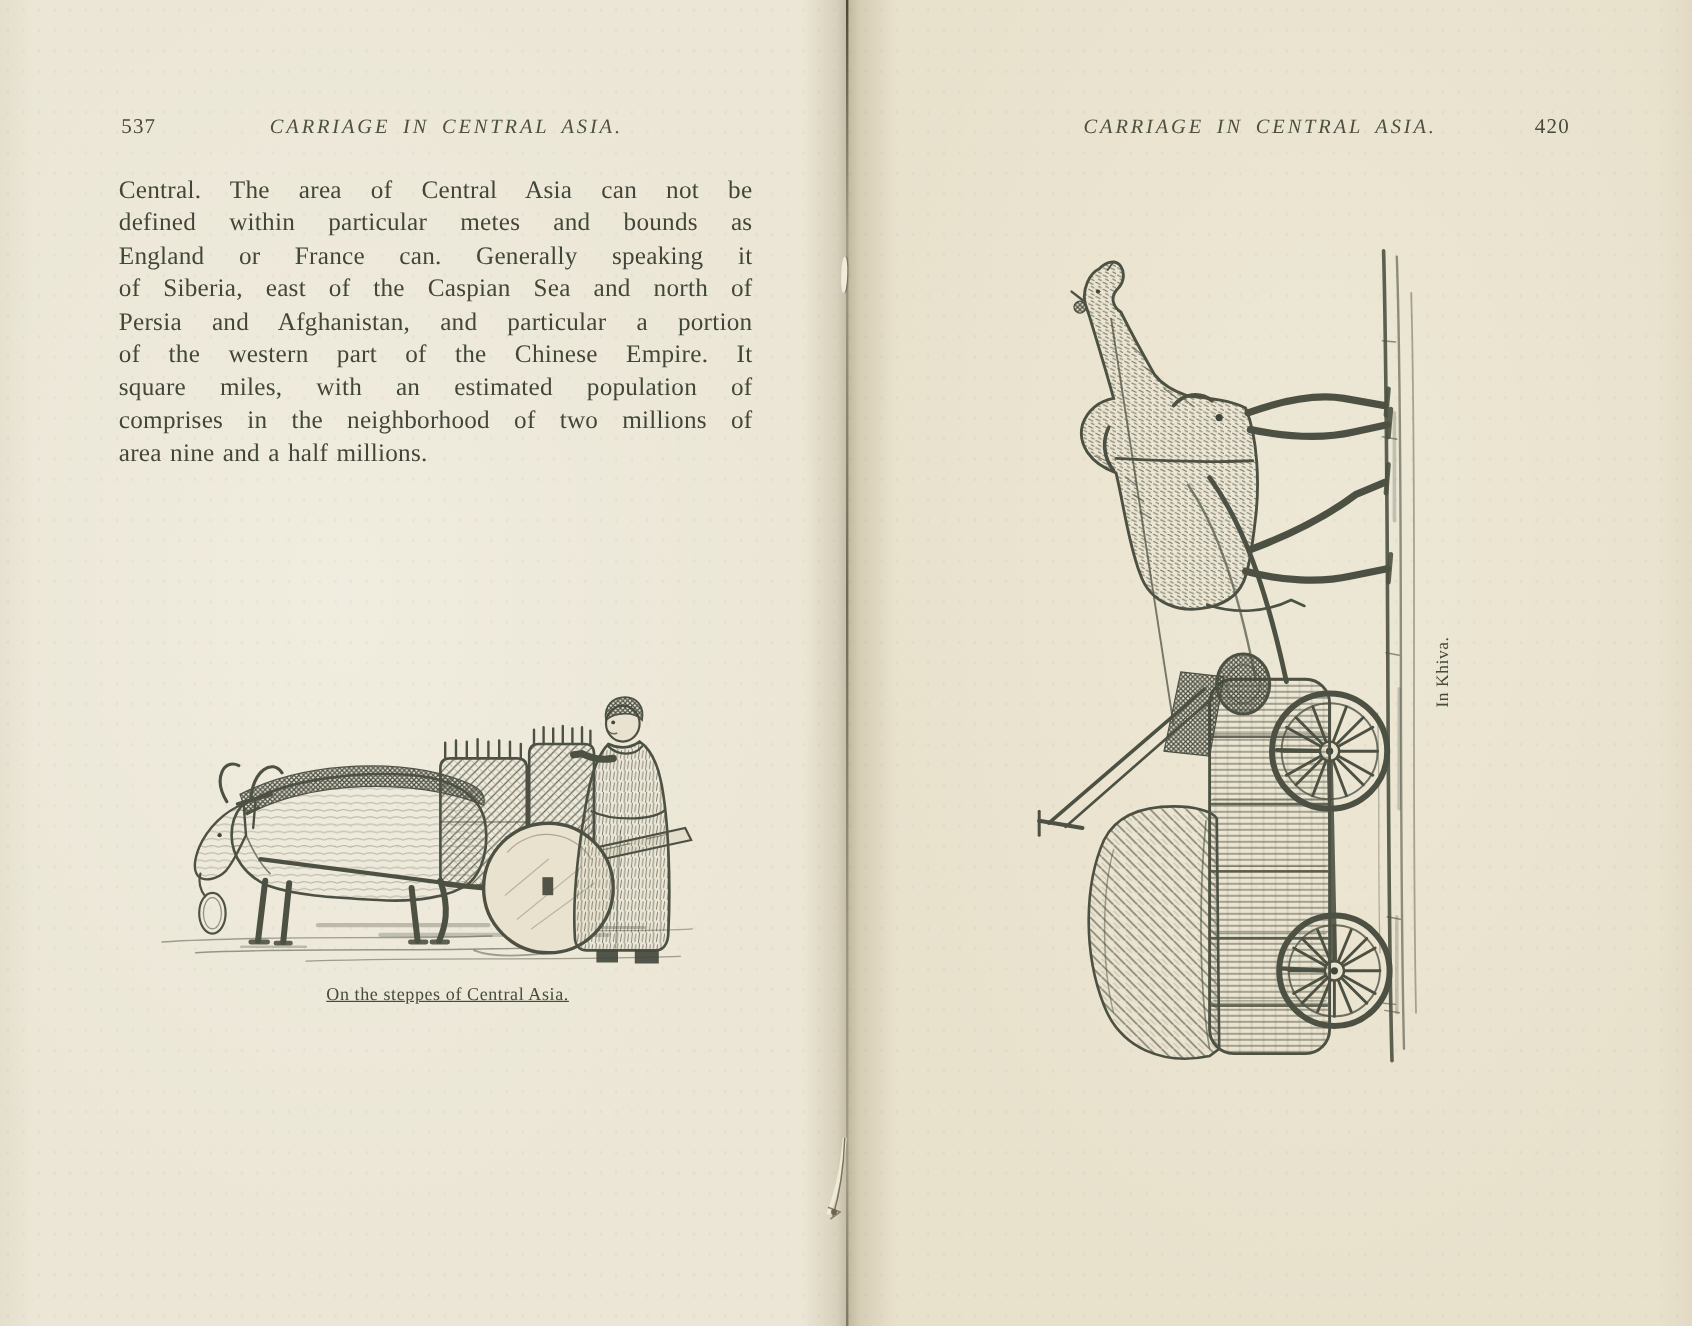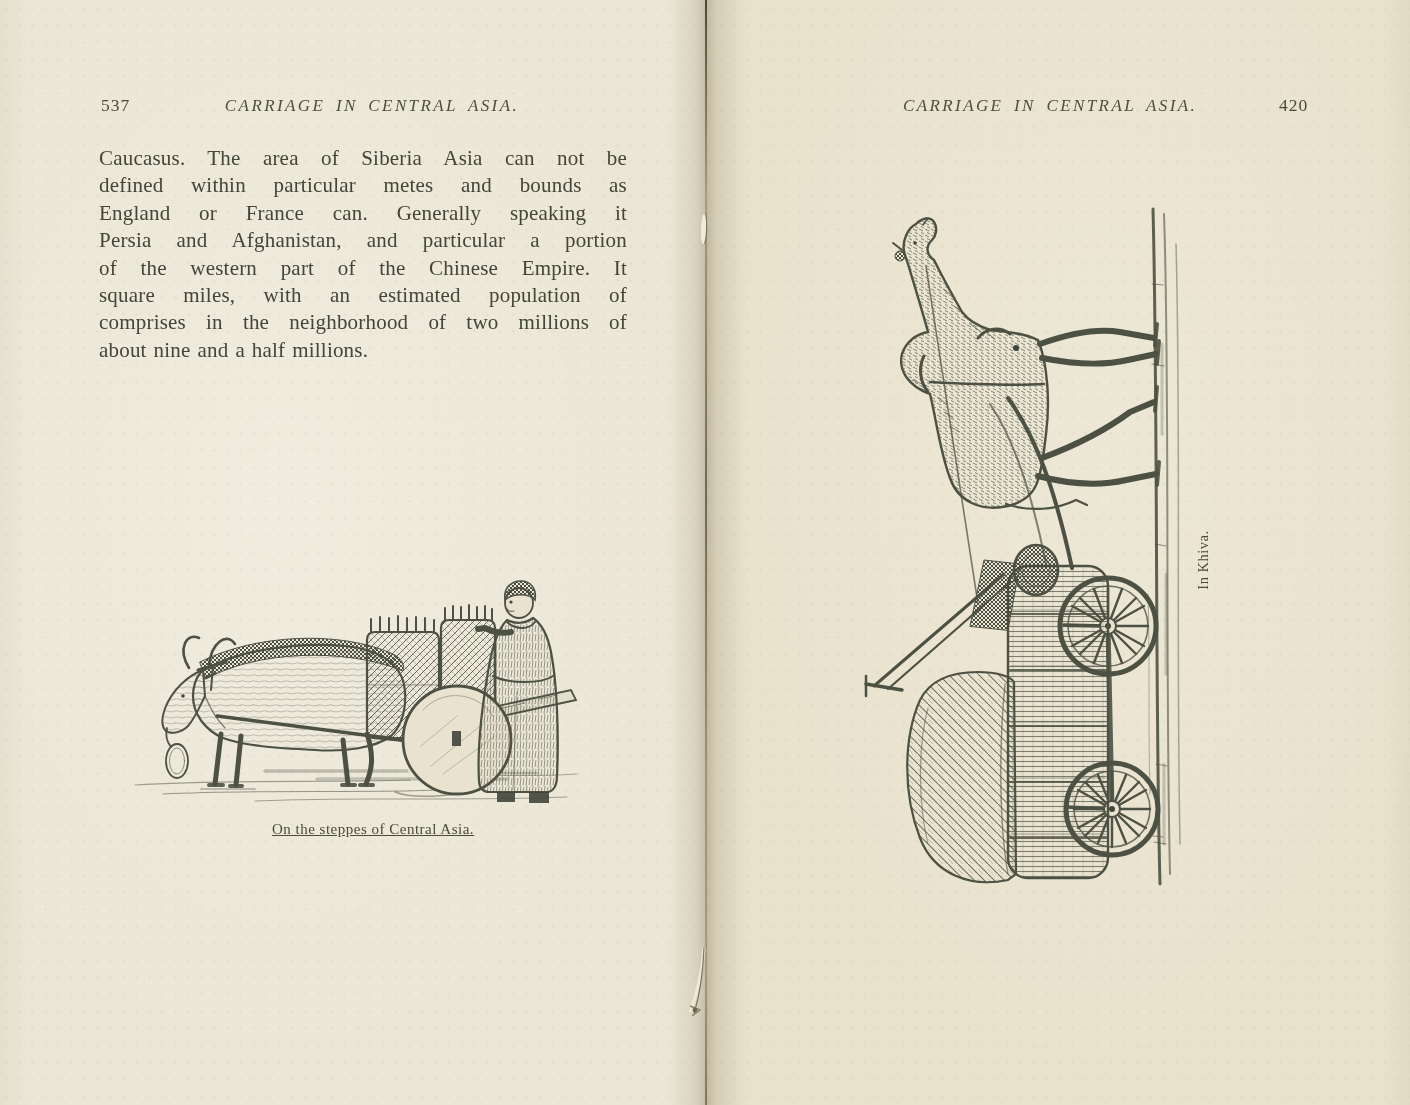--- a/index.html
+++ b/index.html
@@ -92,28 +92,29 @@
 <div class="spread">
 
   <div class="page page-left"></div>
   <div class="page page-right"></div>
   <div class="speckle"></div>
 
   <div class="pageno" style="left:101px;top:95px;">537</div>
   <div class="running-head" style="left:222px;top:96px;width:300px;">CARRIAGE IN CENTRAL ASIA.</div>
 
   <div class="bodytext">
-      <div class="tline">Caucasus.  The area of Siberia Asia can not be</div>
+      <div class="tline">Central.  The area of Central Asia can not be</div>
       <div class="tline">defined within particular metes and bounds as</div>
       <div class="tline">England or France can.  Generally speaking it</div>
+      <div class="tline">of Siberia, east of the Caspian Sea and north of</div>
       <div class="tline">Persia and Afghanistan, and particular a portion</div>
       <div class="tline">of the western part of the Chinese Empire.  It</div>
       <div class="tline">square miles, with an estimated population of</div>
       <div class="tline">comprises in the neighborhood of two millions of</div>
-      <div class="tline">about nine and a half millions.</div>
+      <div class="tline">area nine and a half millions.</div>
     </div>
 
   <svg class="figure1" viewBox="0 0 500 240" role="img" aria-label="Engraving of two yoked oxen drawing a two-wheeled cart loaded with wicker baskets; a figure in a long coat stands beside the solid wooden wheel.">
     <defs>
       <pattern id="wick" width="7" height="7" patternUnits="userSpaceOnUse">
         <path d="M0,7 L7,0" stroke="#4d5143" stroke-width="1" opacity="0.85"></path>
         <path d="M0,0 L7,7" stroke="#4d5143" stroke-width="0.6" opacity="0.5"></path>
       </pattern>
       <pattern id="dkX" width="4" height="4" patternUnits="userSpaceOnUse">
         <path d="M0,4 L4,0 M0,0 L4,4" stroke="#41453a" stroke-width="1" opacity="0.95"></path>

